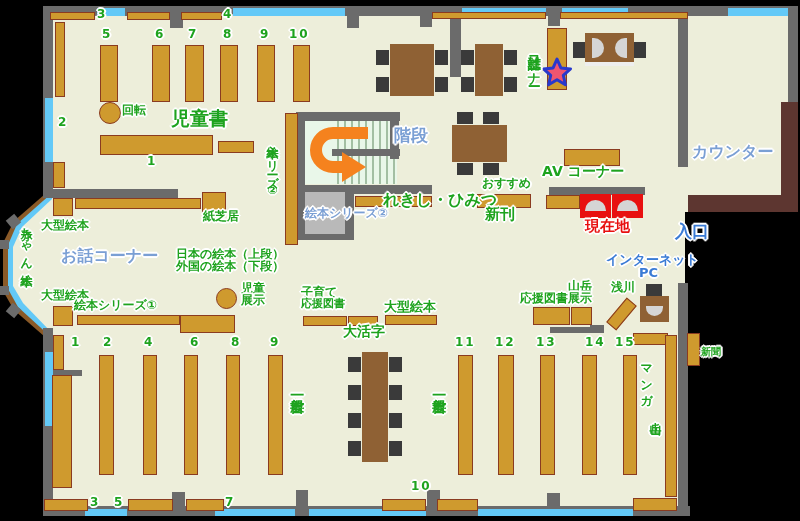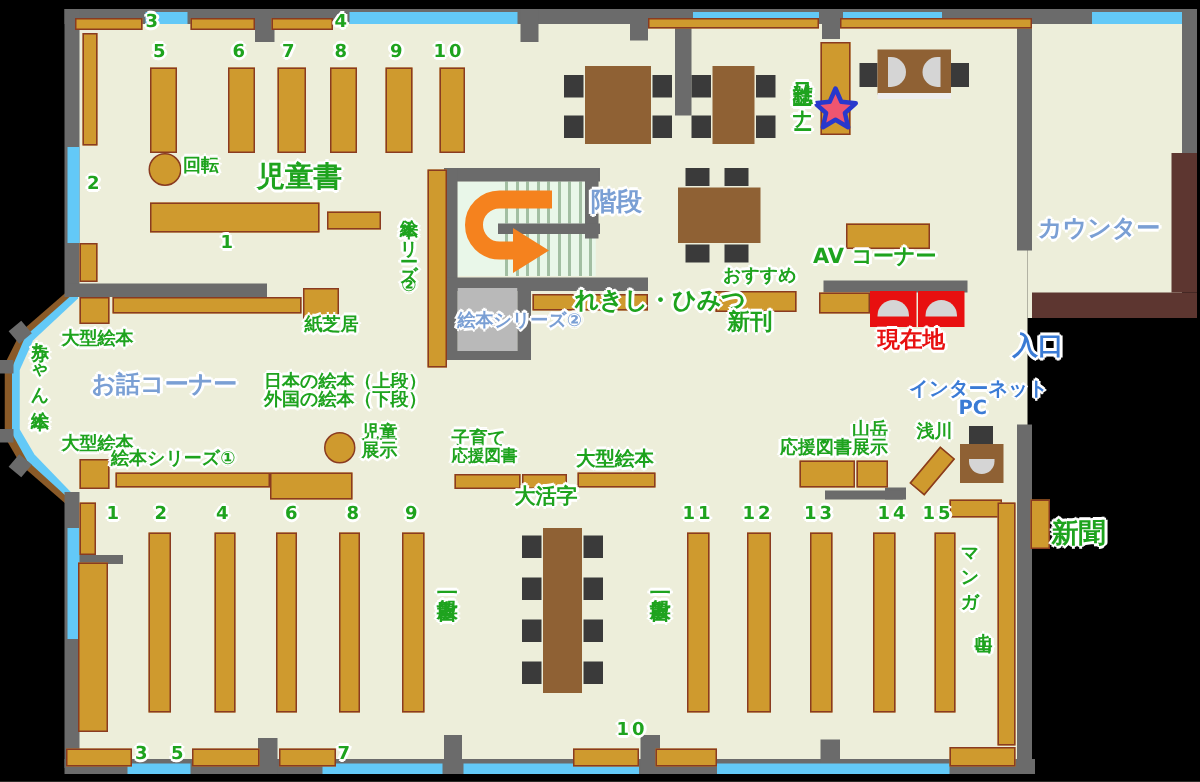--- a/index.html
+++ b/index.html
@@ -264,15 +264,15 @@
   <span class="lbl num" style="left:495px;top:336px">12</span>
   <span class="lbl num" style="left:536px;top:336px">13</span>
   <span class="lbl num" style="left:585px;top:336px">14</span>
   <span class="lbl num" style="left:615px;top:336px">15</span>
   <span class="lbl num" style="left:90px;top:496px">3</span>
   <span class="lbl num" style="left:114px;top:496px">5</span>
   <span class="lbl num" style="left:225px;top:496px">7</span>
   <span class="lbl num" style="left:411px;top:480px">10</span>
   <span class="lbl g v" style="left:640px;top:357px;font-size:12px">マンガ</span>
   <span class="lbl g v" style="left:649px;top:412px;font-size:12px">山岳</span>
-  <span class="lbl g" style="left:701px;top:347px;font-size:18px">新聞</span>
+  <span class="lbl g" style="left:701px;top:347px;font-size:10px">新聞</span>
 
 </div>
 
 </body></html>

